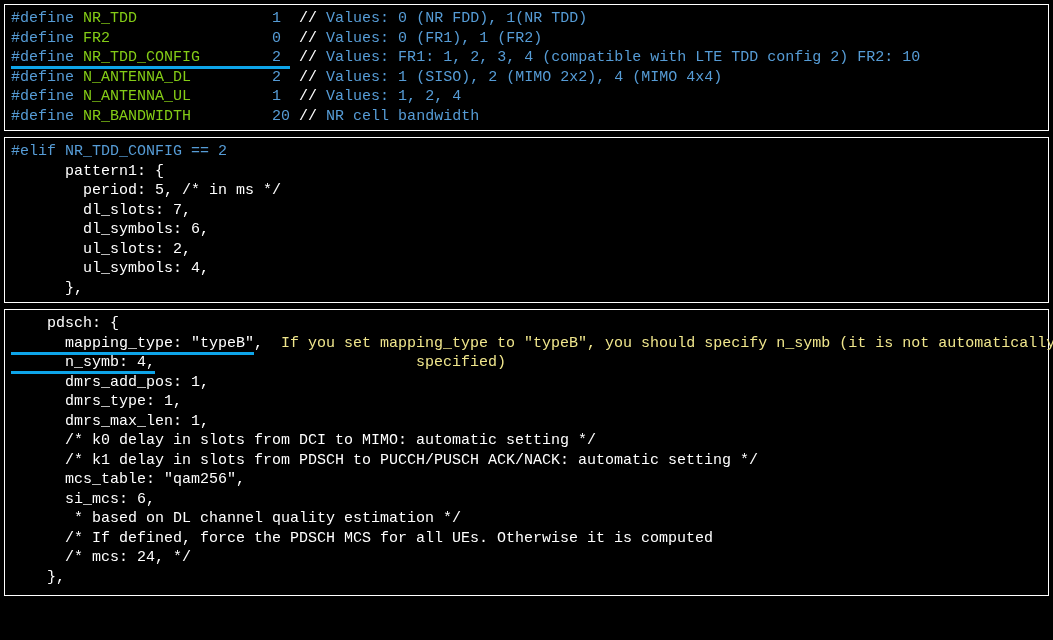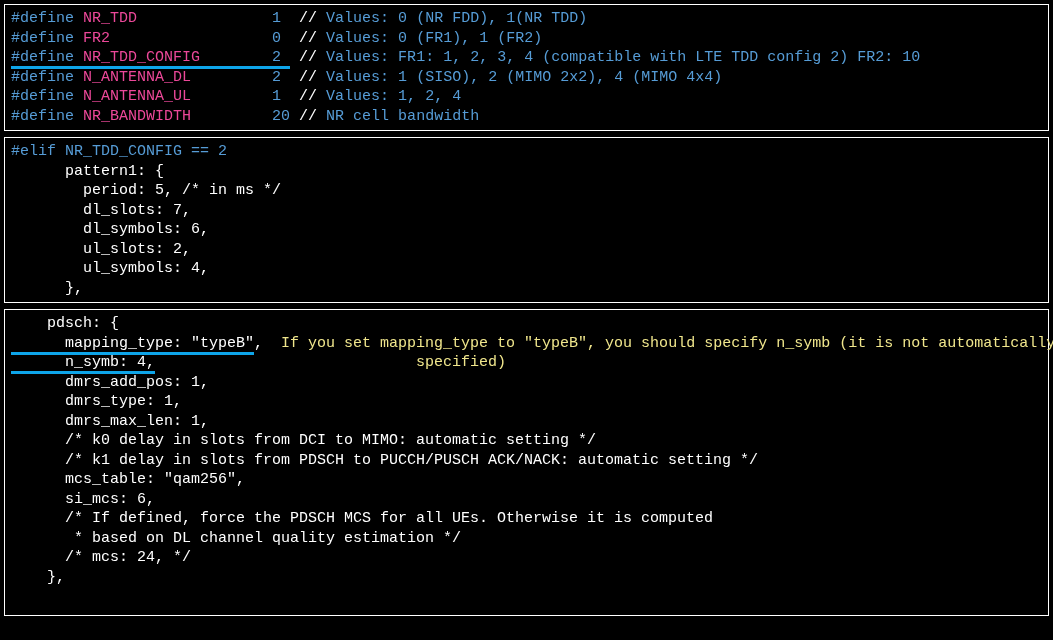--- a/index.html
+++ b/index.html
@@ -24,21 +24,21 @@
     }
     .line {
       white-space: pre;
       font-family: 'Consolas', 'Courier New', monospace;
     }
     .keyword {
       color: #569cd6;
       margin-top: 44px;
     }
     .macro {
-      color: #ec4899;
+      color: #84cc16;
     }
     .number {
       color: #569cd6;
     }
     .comment-slash {
       color: #ffffff;
     }
     .comment-text {
       color: #569cd6;
     }
@@ -73,28 +73,28 @@
   <div class="line"><span class="keyword">#elif</span> <span class="cond">NR_TDD_CONFIG == 2</span></div>
   <div class="line white-text">      pattern1: {</div>
   <div class="line"><span class="white-text">        period: 5,</span><span class="white-text"> /* in ms */</span></div>
   <div class="line white-text">        dl_slots: 7,</div>
   <div class="line white-text">        dl_symbols: 6,</div>
   <div class="line white-text">        ul_slots: 2,</div>
   <div class="line white-text">        ul_symbols: 4,</div>
   <div class="line white-text">      },</div>
 </div>
 
-<div class="code-block" style="padding-bottom:28px;">
+<div class="code-block" style="padding-bottom:8px;">
   <div class="line white-text">    pdsch: {</div>
   <div class="line"><span class="white-text"><span class="yellow-underline">      mapping_type: </span><span class="yellow-underline">"typeB"</span></span><span class="white-text">,  </span><span class="annotation">If you set mapping_type to "typeB", you should specify n_symb (it is not automatically</span></div>
   <div class="line"><span class="white-text yellow-underline">      n_symb: 4,</span><span class="annotation">                             specified)</span></div>
   <div class="line white-text">      dmrs_add_pos: 1,</div>
   <div class="line white-text">      dmrs_type: 1,</div>
   <div class="line white-text">      dmrs_max_len: 1,</div>
   <div class="line white-text">      /* k0 delay in slots from DCI to MIMO: automatic setting */</div>
   <div class="line white-text">      /* k1 delay in slots from PDSCH to PUCCH/PUSCH ACK/NACK: automatic setting */</div>
   <div class="line"><span class="white-text">      mcs_table: </span><span class="white-text">"qam256"</span><span class="white-text">,</span></div>
   <div class="line white-text">      si_mcs: 6,</div>
+  <div class="line white-text">       * based on DL channel quality estimation */</div>
   <div class="line white-text">      /* If defined, force the PDSCH MCS for all UEs. Otherwise it is computed</div>
-  <div class="line white-text">       * based on DL channel quality estimation */</div>
   <div class="line white-text">      /* mcs: 24, */</div>
   <div class="line white-text">    },</div>
 </div>
 
 </body></html>

